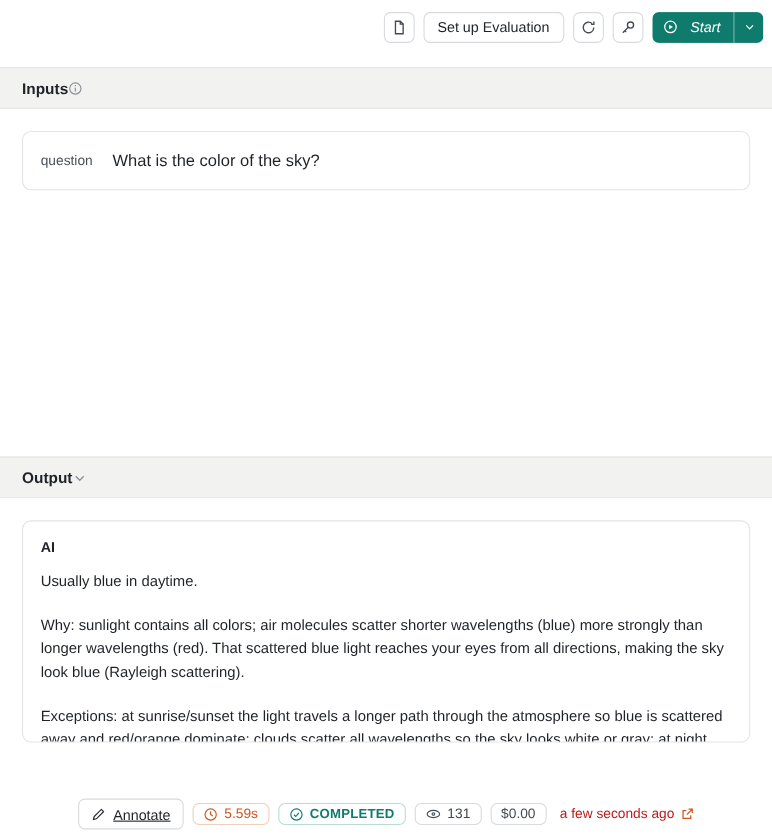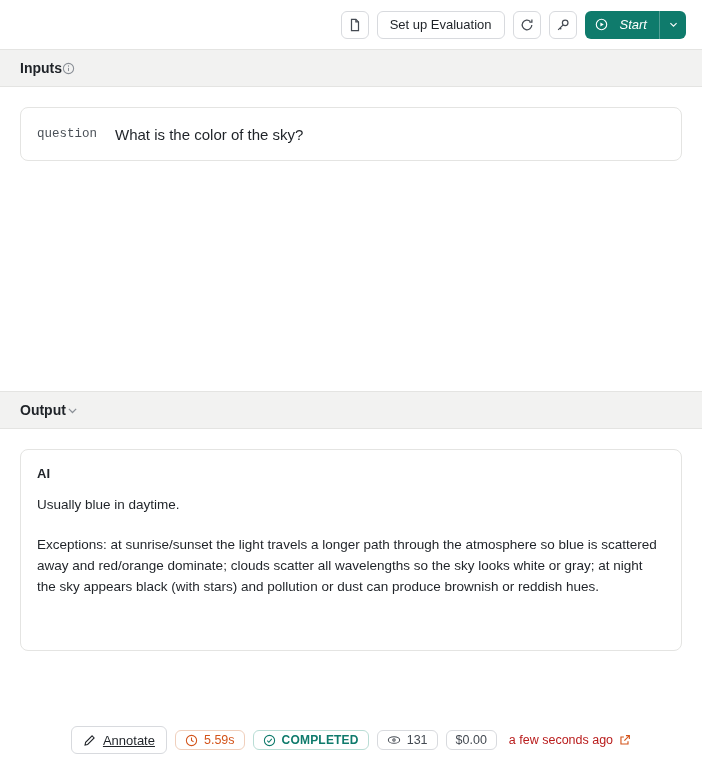--- a/index.html
+++ b/index.html
@@ -16,21 +16,21 @@
     overflow: hidden;
     position: relative;
   }
 
   
   .toolbar {
     height: 49px;
     display: flex;
     align-items: center;
     justify-content: flex-end;
-    padding-right: 16px;
+    padding-right: 8px;
     gap: 8px;
     background: #ffffff;
     box-sizing: border-box;
   }
   .icon-btn {
     width: 28px;
     height: 28px;
     border: 1px solid #d8dade;
     border-radius: 6px;
     background: #ffffff;
@@ -90,20 +90,21 @@
   
   .section-header {
     background: #f2f2f1;
     border-top: 1px solid #e4e4e2;
     border-bottom: 1px solid #e4e4e2;
     height: 38px;
     display: flex;
     align-items: center;
     padding-left: 20px;
     box-sizing: border-box;
+    margin-top: 12px;
   }
   .section-title {
     font-size: 14px;
     font-weight: bold;
     color: #1f2328;
   }
   .info-icon, .chevron-icon {
     display: flex;
     align-items: center;
     color: #8b9097;
@@ -121,21 +122,21 @@
     border: 1px solid #e4e4e2;
     border-radius: 8px;
     min-height: 54px;
     display: flex;
     align-items: center;
     padding: 16px 16px;
     box-sizing: border-box;
     background: #ffffff;
   }
   .field-key {
-    font-family: Liberation Mono, monospace;
+    font-family: Liberation Sans, sans-serif;
     font-size: 12.5px;
     color: #4b5158;
     margin-right: 18px;
     white-space: nowrap;
   }
   .field-value {
     font-size: 15px;
     color: #1f2328;
   }
 
@@ -310,20 +311,21 @@
     <svg width="13" height="13" viewBox="0 0 16 16" fill="none" stroke="currentColor" stroke-width="1.5">
       <path d="M3.5 6l4.5 4.5L12.5 6"></path>
     </svg>
   </span>
 </div>
 
 <div class="output-area">
   <div class="output-card">
     <div class="role-label">AI</div>
     <p class="para">Usually blue in daytime.</p>
+    <p class="para">Why: sunlight contains all colors; air molecules scatter shorter wavelengths (blue) more strongly than longer wavelengths (red). That scattered blue light reaches your eyes from all directions, making the sky look blue (Rayleigh scattering).</p>
     <p class="para">Exceptions: at sunrise/sunset the light travels a longer path through the atmosphere so blue is scattered away and red/orange dominate; clouds scatter all wavelengths so the sky looks white or gray; at night the sky appears black (with stars) and pollution or dust can produce brownish or reddish hues.</p>
   </div>
 </div>
 
 <div class="footer">
 
   <div class="annotate-btn">
     <span>
       <svg width="13" height="13" viewBox="0 0 16 16" fill="none" stroke="currentColor" stroke-width="1.3">
         <path d="M11.2 2.3l2.5 2.5-8 8-3.2.7.7-3.2z"></path>

